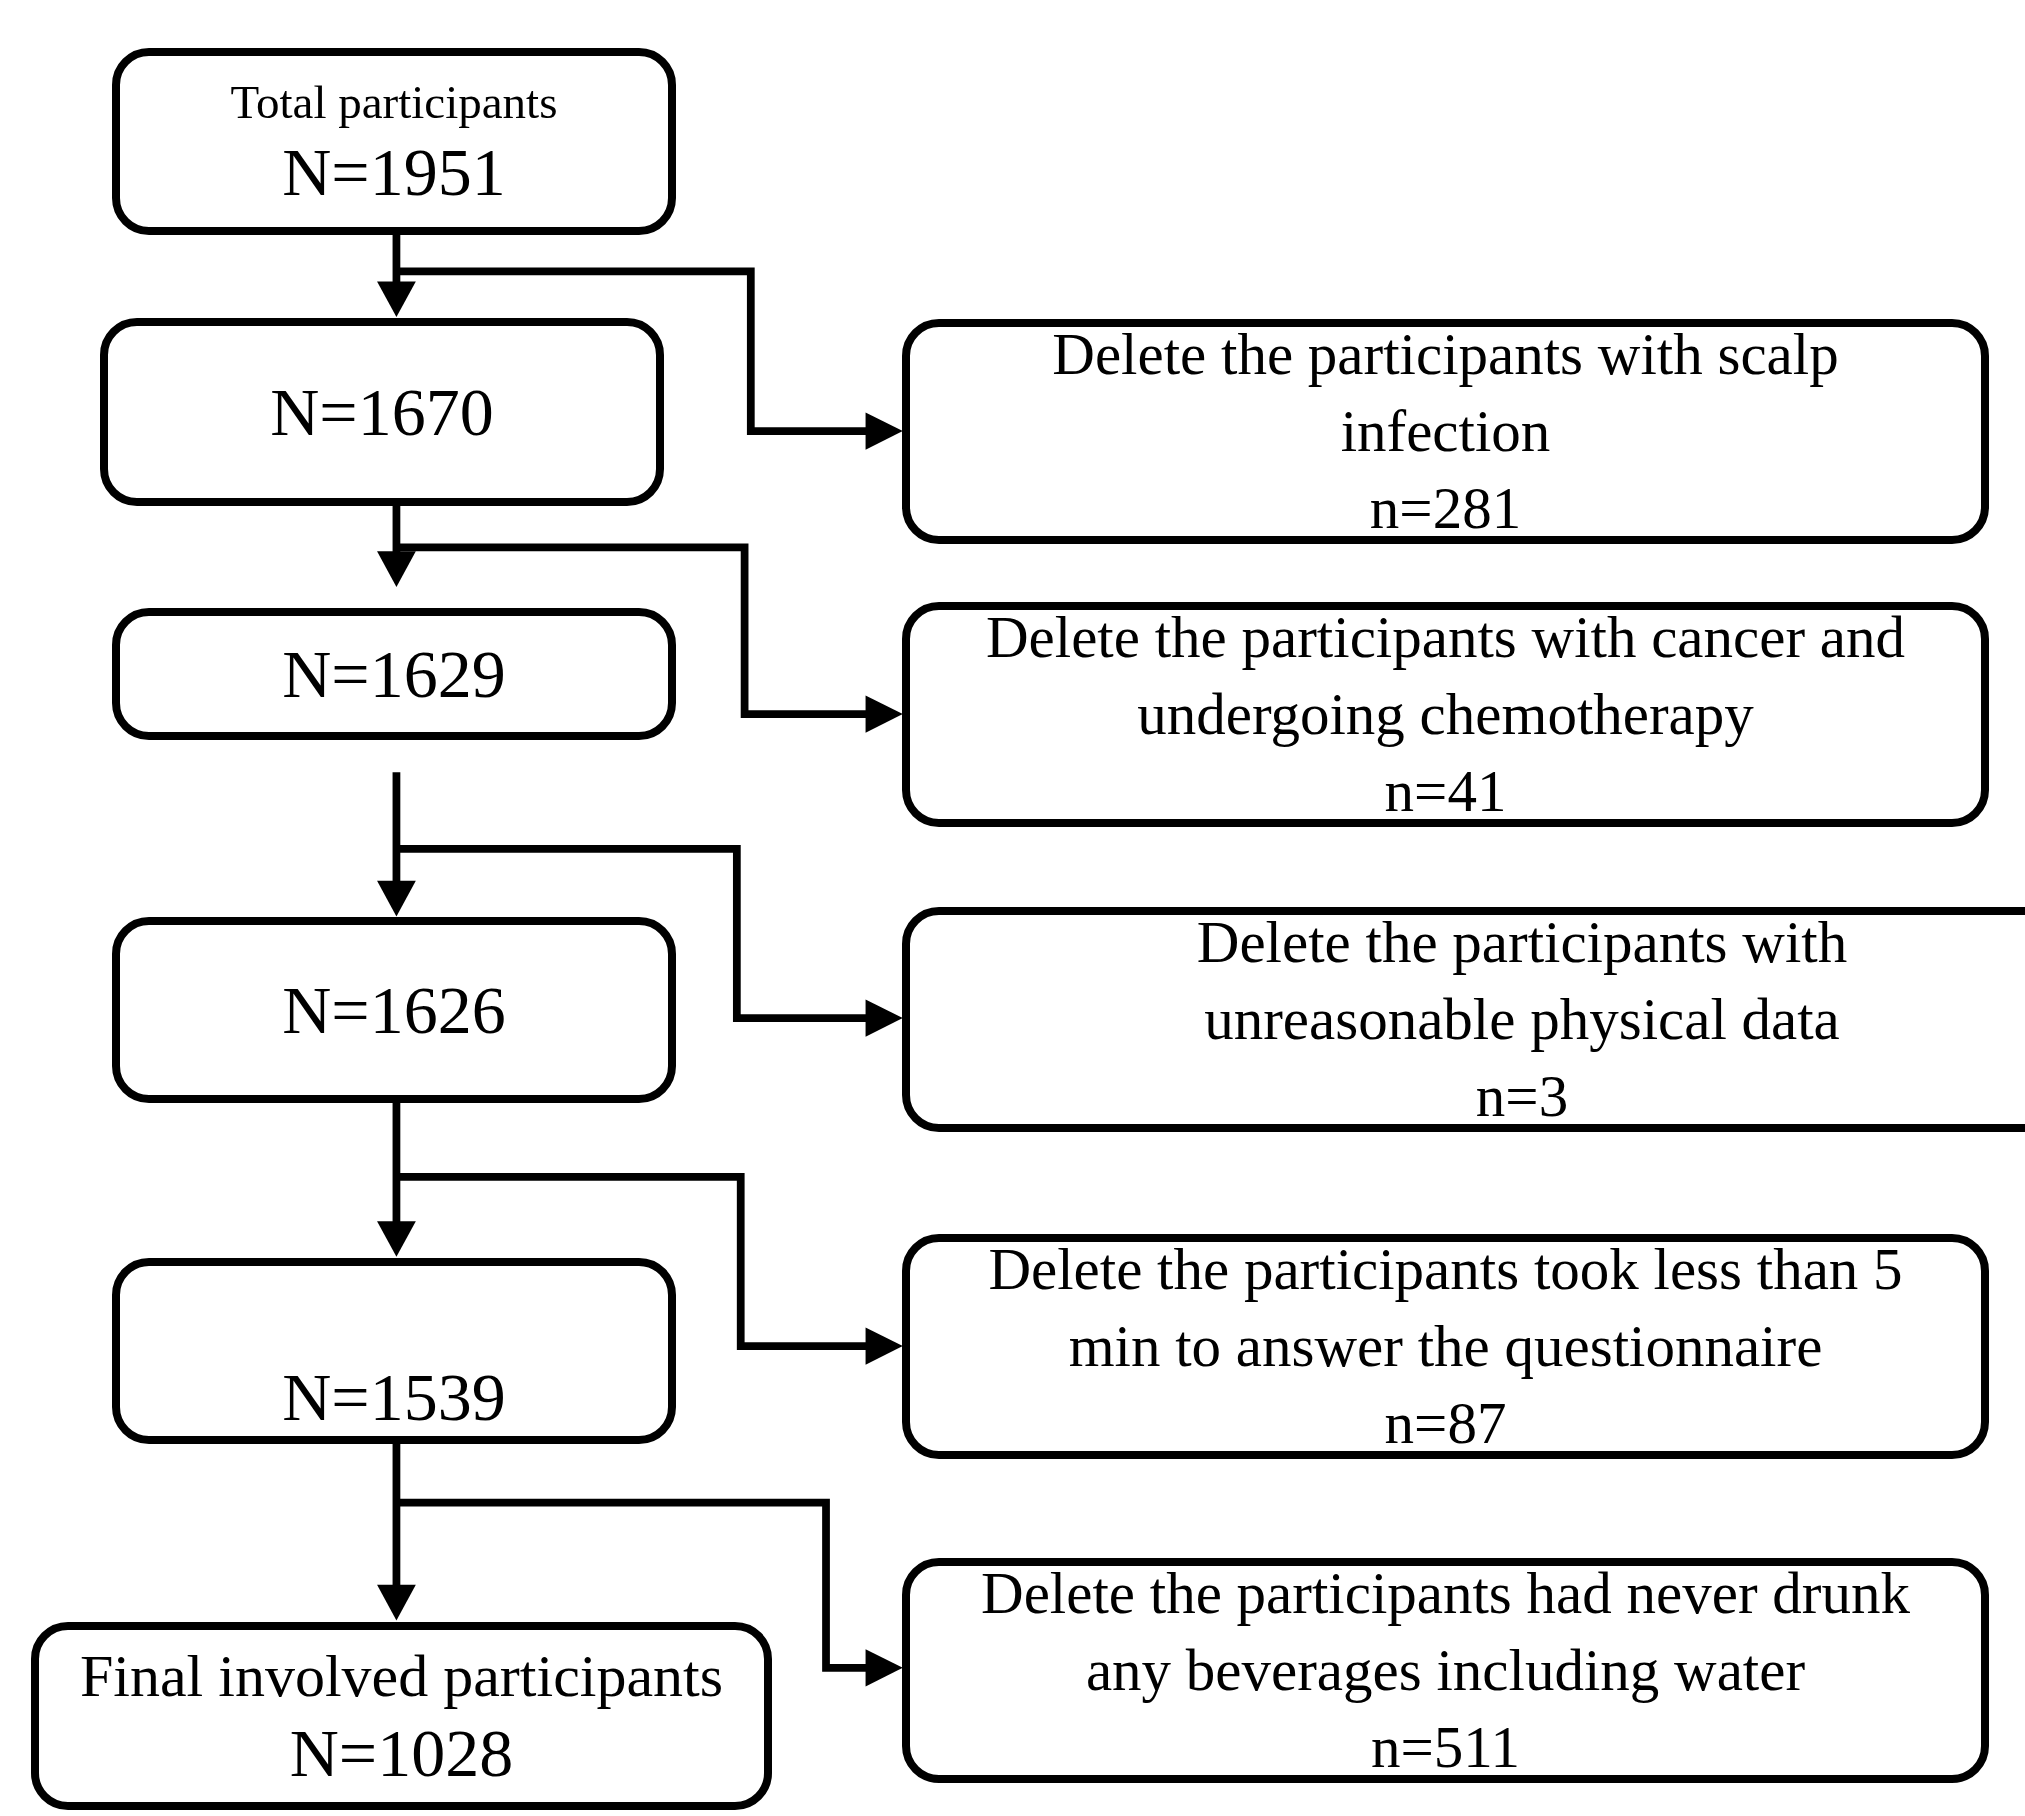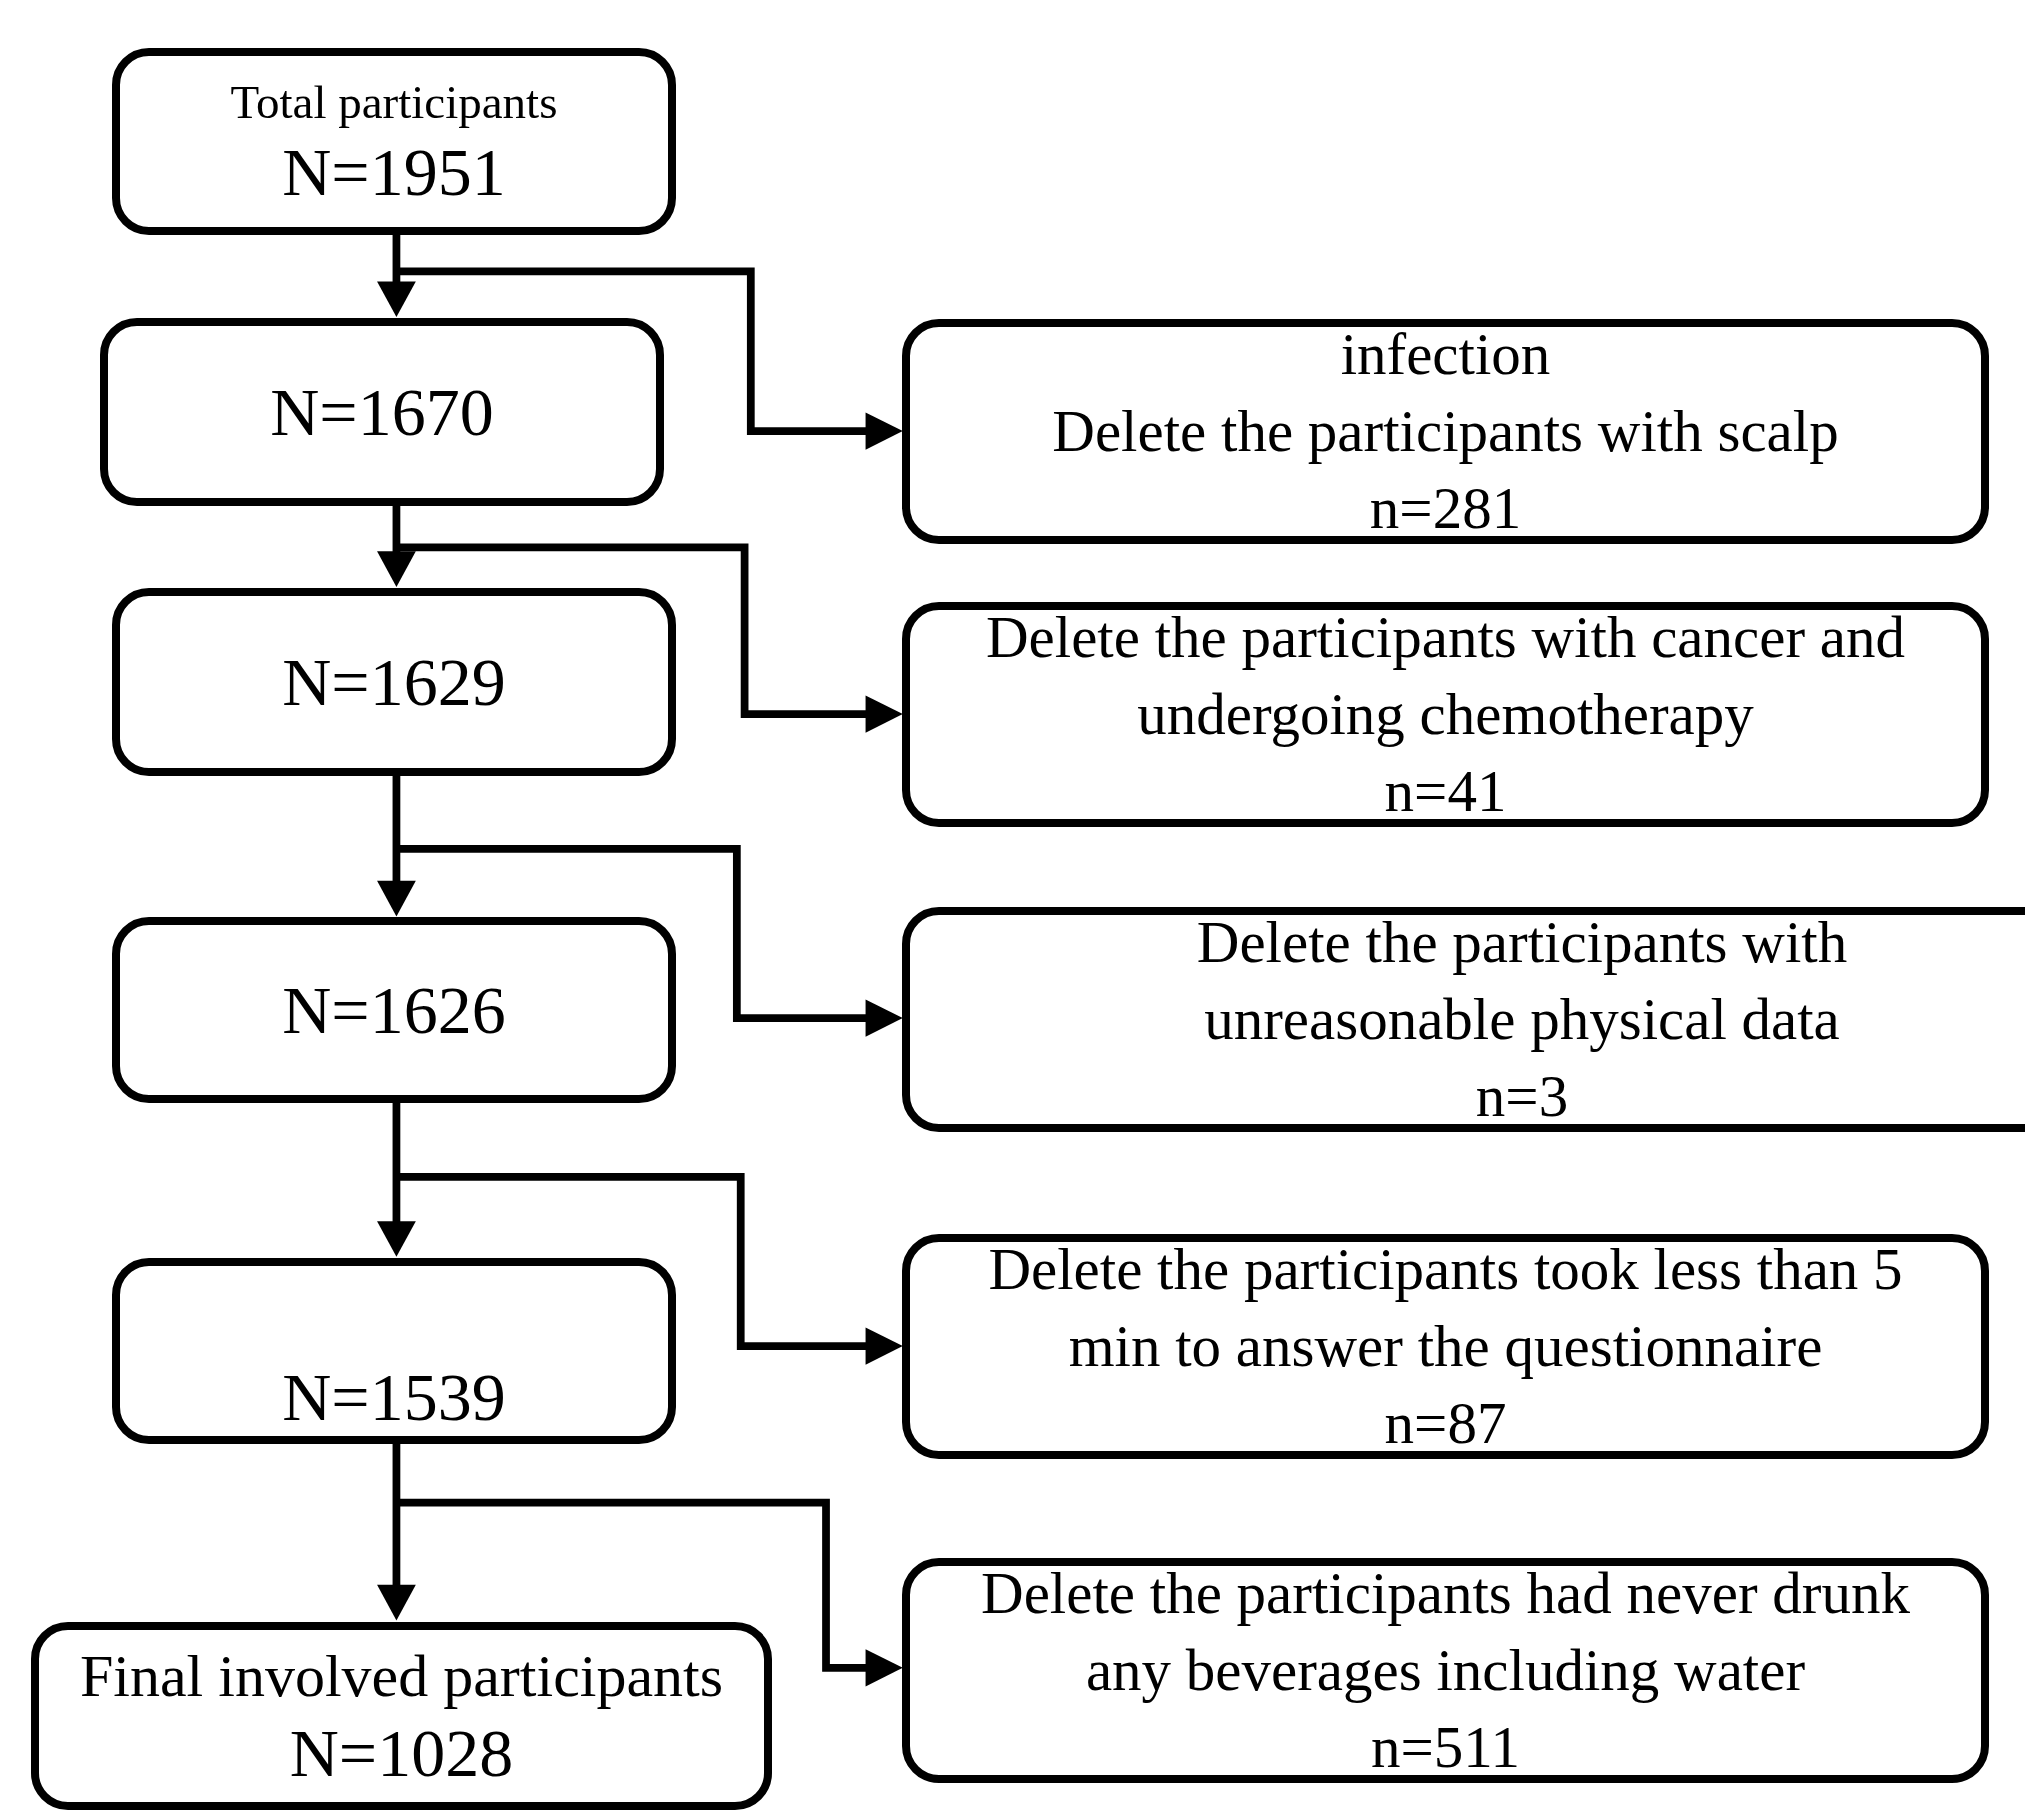--- a/index.html
+++ b/index.html
@@ -48,21 +48,21 @@
   .ln{display:block;white-space:nowrap;}
   
   .flow .ln{font-size:68px;line-height:1.15;}
   .flow .ln-sm{font-size:47px;line-height:1.3;}
   .b-l6 .ln-title{font-size:60px;line-height:1.25;}
   
   .excl .ln{font-size:59px;line-height:1.31;}
 
   .b-l1{left:112px;top:38px;width:564px;height:187px;}
   .b-l2{left:100px;top:308px;width:564px;height:188px;}
-  .b-l3{left:112px;top:578px;width:564px;height:188px;}
+  .b-l3{left:112px;top:598px;width:564px;height:132px;}
   .b-l4{left:112px;top:907px;width:564px;height:186px;}
   .b-l5{left:112px;top:1248px;width:564px;height:186px;justify-content:flex-end;}
   .b-l6{left:31px;top:1612px;width:741px;height:188px;}
 
   .b-r1{left:902px;top:309px;width:1087px;height:225px;}
   .b-r2{left:902px;top:592px;width:1087px;height:225px;}
   .b-r3{left:902px;top:897px;width:1240px;height:225px;}
   .b-r4{left:902px;top:1224px;width:1087px;height:225px;}
   .b-r5{left:902px;top:1548px;width:1087px;height:225px;}
 </style>
@@ -118,22 +118,22 @@
   <div class="box flow b-l5">
     <span class="ln">N=1539</span>
   </div>
 
   <div class="box flow b-l6">
     <span class="ln ln-title">Final involved participants</span>
     <span class="ln">N=1028</span>
   </div>
 
   <div class="box excl b-r1">
+    <span class="ln">Delete the participants with scalp</span>
     <span class="ln">infection</span>
-    <span class="ln">Delete the participants with scalp</span>
     <span class="ln">n=281</span>
   </div>
 
   <div class="box excl b-r2">
     <span class="ln">Delete the participants with cancer and</span>
     <span class="ln">undergoing chemotherapy</span>
     <span class="ln">n=41</span>
   </div>
 
   <div class="box excl b-r3">

